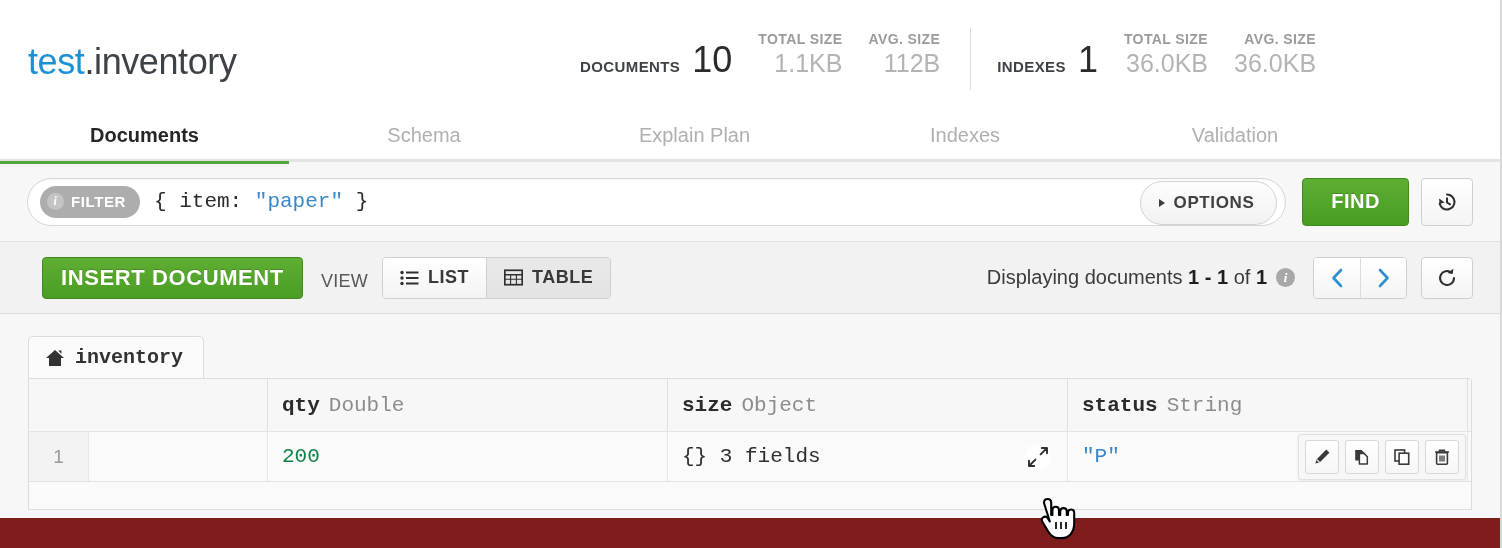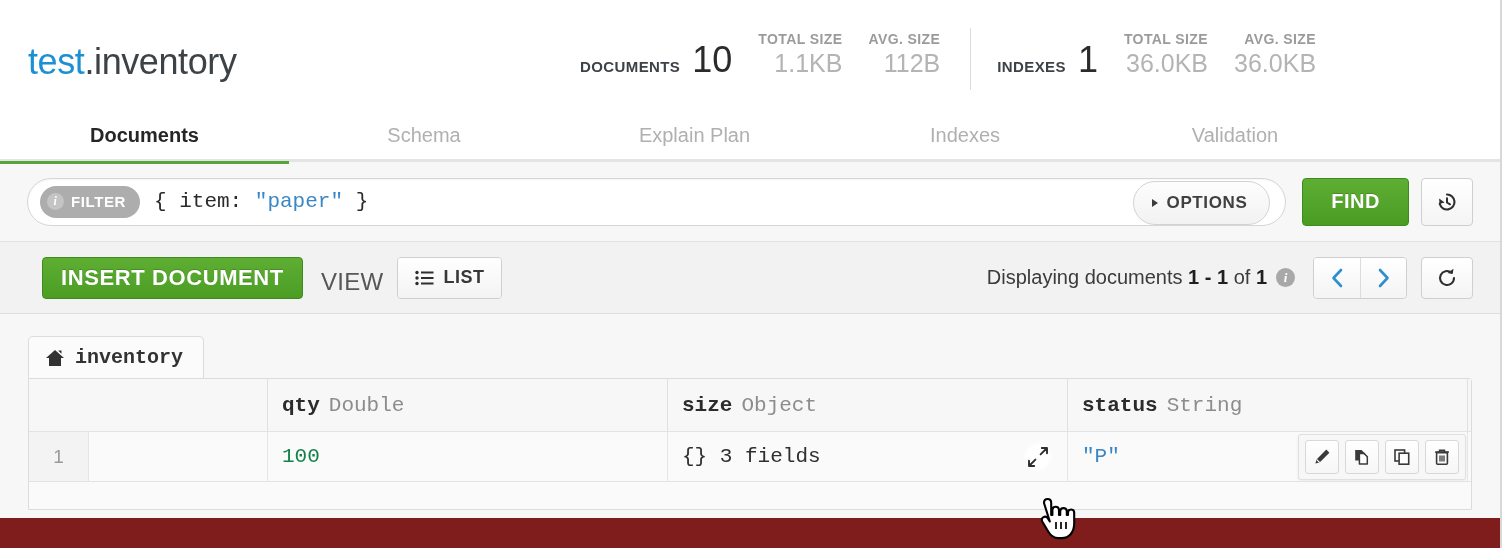--- a/index.html
+++ b/index.html
@@ -164,21 +164,21 @@
   .filter-code {
     font-family: "Liberation Mono", monospace;
     font-size: 21px;
     color: #2b2b2b;
     margin-left: 14px;
     white-space: nowrap;
   }
   .filter-code .str { color: #3a87c8; }
   .options-btn {
     position: absolute;
-    right: 15px; top: 2px;
+    right: 8px; top: 2px;
     height: 44px;
     display: flex; align-items: center;
     padding: 0 22px 0 18px;
     background: linear-gradient(to bottom, #fdfdfd, #f2f2f2);
     border: 1px solid #d3d3d3;
     border-radius: 22px;
     font-size: 17px;
     font-weight: bold;
     color: #404040;
     letter-spacing: 0.6px;
@@ -242,21 +242,21 @@
     font-size: 22px;
     font-weight: bold;
     letter-spacing: 0.6px;
     padding: 0 18px;
     display: flex; align-items: center;
     cursor: pointer;
     text-shadow: 0 -1px 0 rgba(0,0,0,0.18);
     margin-left: 15px;
   }
   .view-label {
-    font-size: 24px;
+    font-size: 18px;
     color: #575757;
     margin: 8px 14px 0 18px;
     letter-spacing: 0.3px;
   }
   .seg {
     display: flex;
     height: 42px;
     border-radius: 4px;
     overflow: hidden;
     border: 1px solid #cfcfcf;
@@ -525,20 +525,30 @@
         <svg width="19" height="16" viewBox="0 0 19 16">
           <circle cx="2" cy="2.5" r="1.7" fill="#2f2f2f"></circle>
             <rect x="6" y="1.5" width="12.5" height="2" fill="#2f2f2f"></rect>
           <circle cx="2" cy="8" r="1.7" fill="#2f2f2f"></circle>
             <rect x="6" y="7" width="12.5" height="2" fill="#2f2f2f"></rect>
           <circle cx="2" cy="13.5" r="1.7" fill="#2f2f2f"></circle>
             <rect x="6" y="12.5" width="12.5" height="2" fill="#2f2f2f"></rect>
         </svg>
         <span>LIST</span>
       </div>
+      <div class="seg-btn active">
+        <svg width="19" height="17" viewBox="0 0 19 17">
+          <rect x="0.8" y="1.3" width="17.4" height="14.4" fill="none" stroke="#2f2f2f" stroke-width="1.7"></rect>
+          <line x1="0.8" y1="5.7" x2="18.2" y2="5.7" stroke="#2f2f2f" stroke-width="1.4"></line>
+          <line x1="0.8" y1="10.2" x2="18.2" y2="10.2" stroke="#2f2f2f" stroke-width="1.1"></line>
+          <line x1="6.6" y1="5.7" x2="6.6" y2="15.7" stroke="#2f2f2f" stroke-width="1.1"></line>
+          <line x1="12.4" y1="5.7" x2="12.4" y2="15.7" stroke="#2f2f2f" stroke-width="1.1"></line>
+        </svg>
+        <span>TABLE</span>
+      </div>
     </div>
 
     <div class="pager">
       <div class="pager-text"><span>Displaying documents</span> <b>1 - 1</b> <span>of</span> <b>1</b></div>
       <div class="info-circ2">i</div>
 
       <div class="nav-group">
         <div class="nav-btn">
           <svg width="15" height="22" viewBox="0 0 15 22">
             <polyline points="11,3 3.5,11 11,19" fill="none" stroke="#2d8fcc" stroke-width="2.6" stroke-linecap="round" stroke-linejoin="round"></polyline>
@@ -586,21 +596,21 @@
         <div class="gh c4">
           <b>status</b>
           <span>String</span>
         </div>
       </div>
 
       <div class="grid-row">
         <div class="gc c0">1</div>
         <div class="gc c1"></div>
         <div class="gc c2">
-          <span class="num">100</span>
+          <span class="num">200</span>
         </div>
         <div class="gc c3">
           <span>{} 3 fields</span>
           <span class="expand-icon">
             <svg width="22" height="22" viewBox="0 0 22 22">
               <path d="M20 2 L13.6 8.4 M20 2 H14.8 M20 2 V7.2" fill="none" stroke="#2e2e2e" stroke-width="1.9" stroke-linecap="round" stroke-linejoin="round"></path>
               <path d="M2 20 L8.4 13.6 M2 20 H7.2 M2 20 V14.8" fill="none" stroke="#2e2e2e" stroke-width="1.9" stroke-linecap="round" stroke-linejoin="round"></path>
             </svg>
           </span>
         </div>

